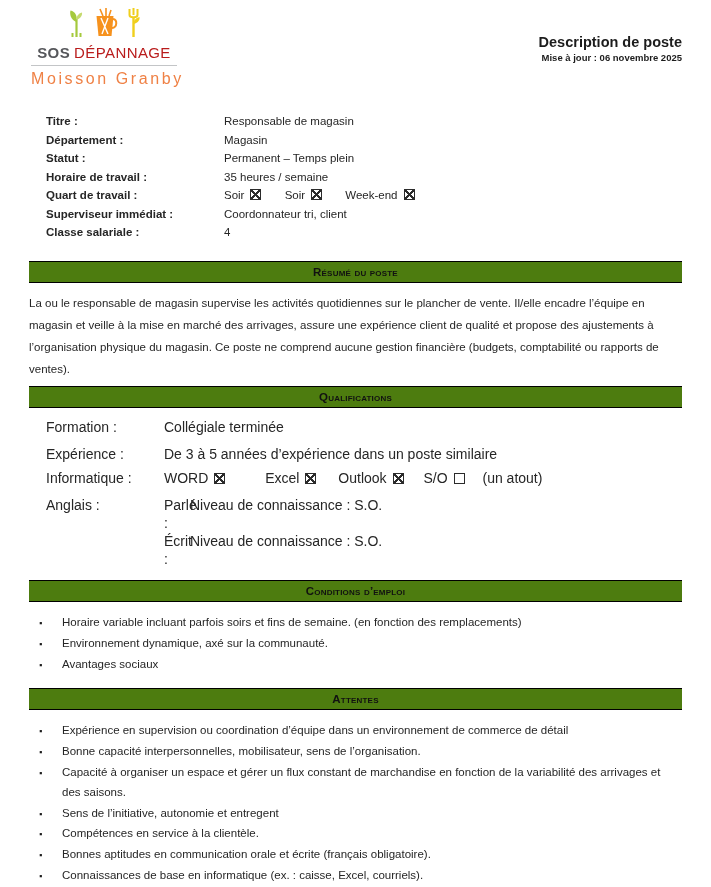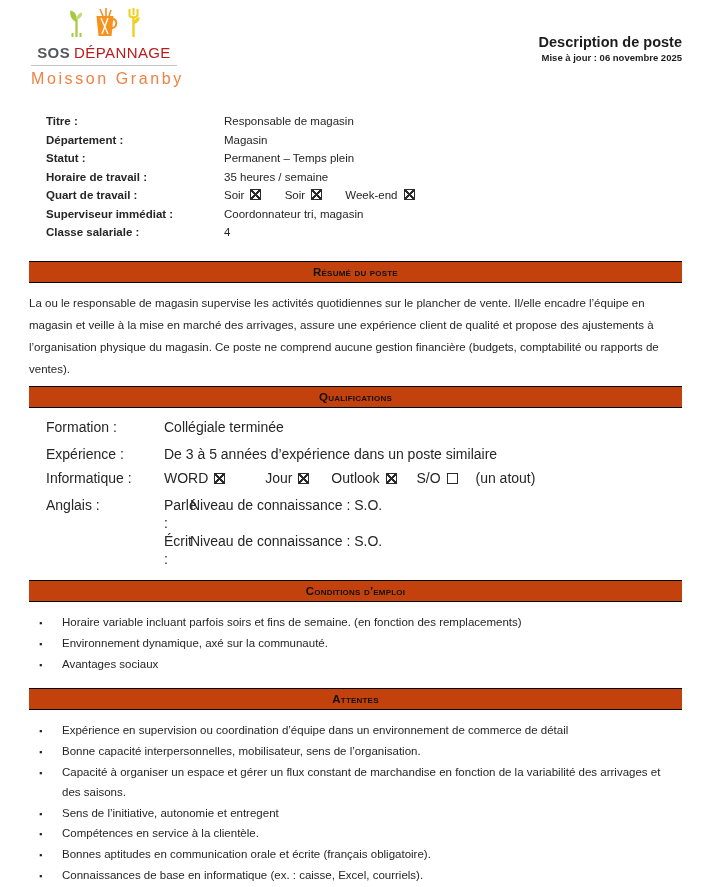--- a/index.html
+++ b/index.html
@@ -38,21 +38,21 @@
     border: 1.3px solid #2b2b2b; margin-left: 6px; vertical-align: -1px;
   }
   .cb.checked {
     background-image:
       linear-gradient(45deg,  transparent 43%, #2b2b2b 43%, #2b2b2b 57%, transparent 57%),
       linear-gradient(135deg, transparent 43%, #2b2b2b 43%, #2b2b2b 57%, transparent 57%);
   }
 
   
   .bar {
-    background: #c2410c;
+    background: #4d7c0f;
     border-top: 1.5px solid #000; border-bottom: 1.5px solid #000;
     height: 22px; display: flex; align-items: center; justify-content: center;
   }
   .bar-text { font-variant: small-caps; font-weight: bold; font-size: 11.5px; letter-spacing: 0.2px; color: #111; }
   .bar-resume { margin-top: 19px; }
   .bar-quals  { margin-top: 6px; }
   .bar-cond   { margin-top: 12px; }
   .bar-att    { margin-top: 13px; }
 
   
@@ -141,21 +141,21 @@
     <div class="info-row">
       <div class="info-label">Quart de travail :</div>
       <div class="info-value">
         <span class="opt"><span>Soir</span><span class="cb checked"></span></span>
         <span class="opt"><span>Soir</span><span class="cb checked"></span></span>
         <span class="opt"><span>Week-end</span><span class="cb checked"></span></span>
       </div>
     </div>
     <div class="info-row">
       <div class="info-label">Superviseur immédiat :</div>
-      <div class="info-value">Coordonnateur tri, magasin</div>
+      <div class="info-value">Coordonnateur tri, client</div>
     </div>
     <div class="info-row">
       <div class="info-label">Classe salariale :</div>
       <div class="info-value">4</div>
     </div>
   </div>
 
   <div class="bar bar-resume">
     <span class="bar-text">Résumé du poste</span>
   </div>
@@ -172,21 +172,21 @@
     <div class="qrow q-exp">
       <div class="q-label">Expérience :</div>
       <div>
         <div>De 3 à 5 années d’expérience dans un poste similaire</div>
       </div>
     </div>
     <div class="qrow">
       <div class="q-label">Informatique :</div>
       <div class="inf-opts">
         <span class="opt opt1"><span>WORD</span><span class="cb checked"></span></span>
-        <span class="opt opt2"><span>Jour</span><span class="cb checked"></span></span>
+        <span class="opt opt2"><span>Excel</span><span class="cb checked"></span></span>
         <span class="opt opt3"><span>Outlook</span><span class="cb checked"></span></span>
         <span class="opt opt4"><span>S/O</span><span class="cb"></span></span>
         <span>(un atout)</span>
       </div>
     </div>
     <div class="qrow">
       <div class="q-label">Anglais :</div>
       <div>
         <div class="ang-row">
           <span class="ang-mode">Parlé :</span>

